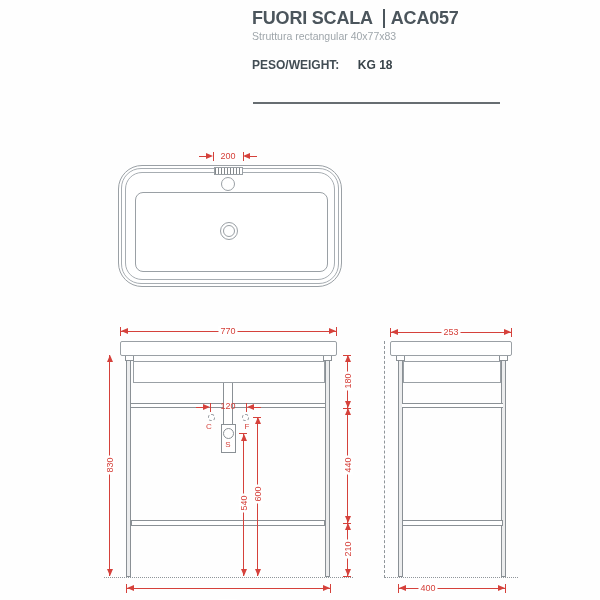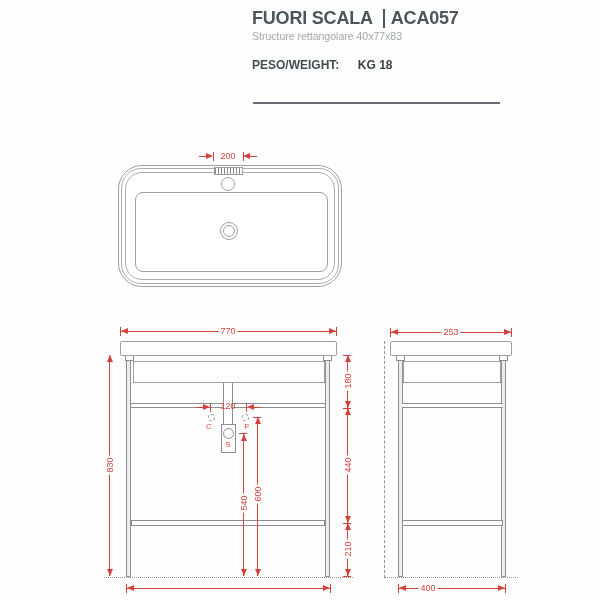--- a/index.html
+++ b/index.html
@@ -59,21 +59,21 @@
 <body>
 
 <div id="canvas">
 
   <div class="abs" style="left:252px;top:8px;">
     <div class="title-row">
       <span class="title">FUORI SCALA</span>
       <span class="tsep"></span>
       <span class="title">ACA057</span>
     </div>
-    <div class="sub2">Structure rettangolare 40x77x83</div>
+    <div class="sub2">Struttura rectangular 40x77x83</div>
     <div class="peso-row">
       <span class="peso">PESO/WEIGHT:</span>
       <span class="pesoval">KG 18</span>
     </div>
   </div>
   <div class="rule" style="left:253px;top:102px;width:247px;height:2px;"></div>
 
   <div class="dg">
     <div class="stroke" style="left:118px;top:165px;width:224px;height:122px;border-radius:24px;border-width:1.3px;"></div>
     <div class="stroke" style="left:121px;top:168px;width:218px;height:116px;border-radius:20px;border-color:#a7adb2;"></div>

